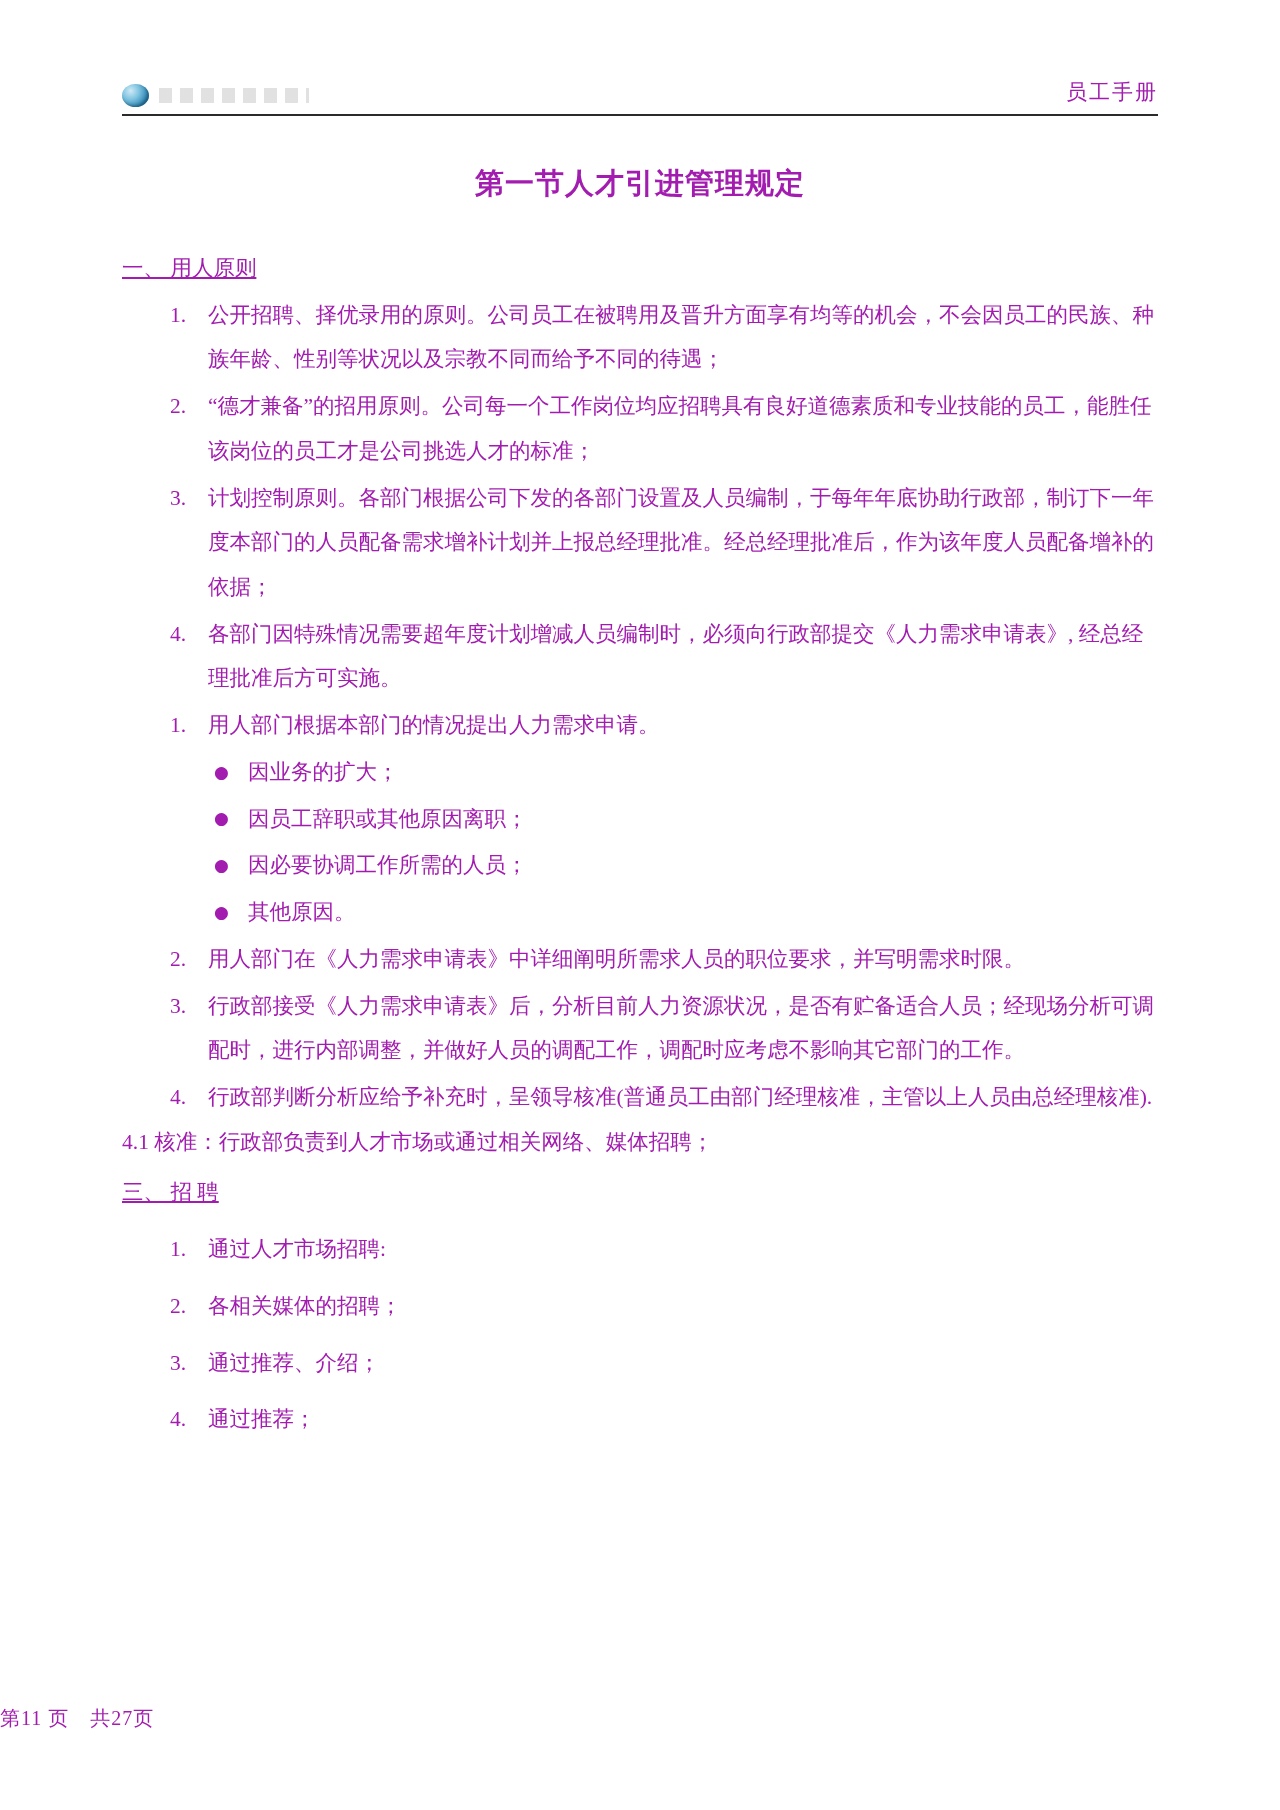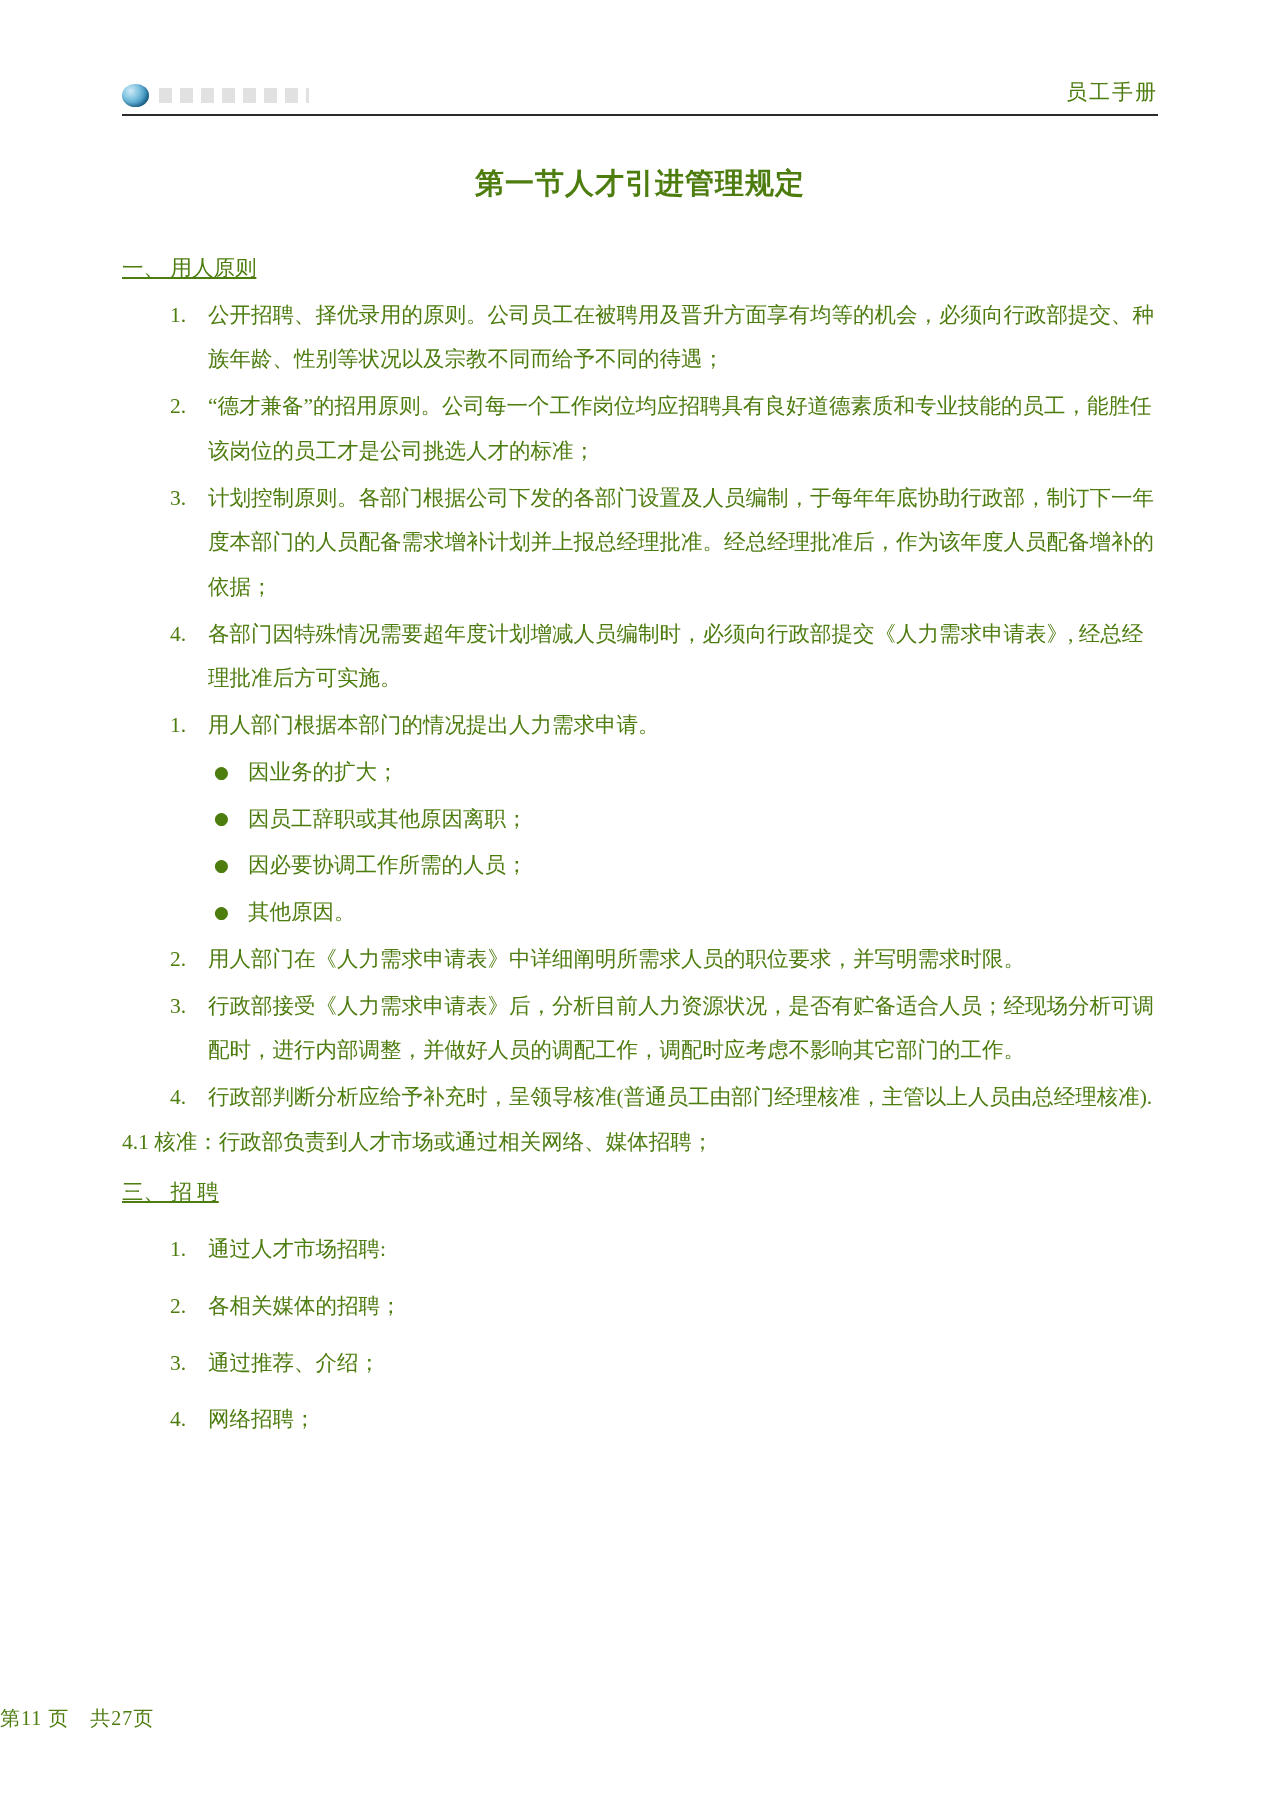--- a/index.html
+++ b/index.html
@@ -4,21 +4,21 @@
 <style>
   * { box-sizing: border-box; }
   html, body { margin: 0; padding: 0; background: #e8e8e8; }
   .page {
     position: relative;
     width: 1280px;
     height: 1810px;
     margin: 0 auto;
     background: #ffffff;
     font-family: "Liberation Serif", "DejaVu Serif", serif;
-    color: #4d7c0f;
+    color: #a21caf;
     padding: 78px 122px 40px 122px;
   }
   
   .header {
     display: flex;
     justify-content: space-between;
     align-items: flex-end;
     padding-bottom: 6px;
     border-bottom: 2px solid #2b2b2b;
   }
@@ -84,21 +84,21 @@
 
   <h2 class="section-title">第一节人才引进管理规定</h2>
 
   <div class="body">
 
     <div class="section">
       <div class="sec-heading">一、 用人原则</div>
 
       <div class="item">
         <span class="num">1.</span>
-        <span class="txt">公开招聘、择优录用的原则。公司员工在被聘用及晋升方面享有均等的机会，必须向行政部提交、种族年龄、性别等状况以及宗教不同而给予不同的待遇；</span>
+        <span class="txt">公开招聘、择优录用的原则。公司员工在被聘用及晋升方面享有均等的机会，不会因员工的民族、种族年龄、性别等状况以及宗教不同而给予不同的待遇；</span>
       </div>
       <div class="item">
         <span class="num">2.</span>
         <span class="txt">“德才兼备”的招用原则。公司每一个工作岗位均应招聘具有良好道德素质和专业技能的员工，能胜任该岗位的员工才是公司挑选人才的标准；</span>
       </div>
       <div class="item">
         <span class="num">3.</span>
         <span class="txt">计划控制原则。各部门根据公司下发的各部门设置及人员编制，于每年年底协助行政部，制订下一年度本部门的人员配备需求增补计划并上报总经理批准。经总经理批准后，作为该年度人员配备增补的依据；</span>
       </div>
       <div class="item">
@@ -157,21 +157,21 @@
       <div class="item">
         <span class="num">2.</span>
         <span class="txt">各相关媒体的招聘；</span>
       </div>
       <div class="item">
         <span class="num">3.</span>
         <span class="txt">通过推荐、介绍；</span>
       </div>
       <div class="item">
         <span class="num">4.</span>
-        <span class="txt">网络招聘；</span>
+        <span class="txt">通过推荐；</span>
       </div>
     </div>
 
   </div>
 
   <div class="footer">第11 页　共27页</div>
 
 </div>
 
 </body></html>

